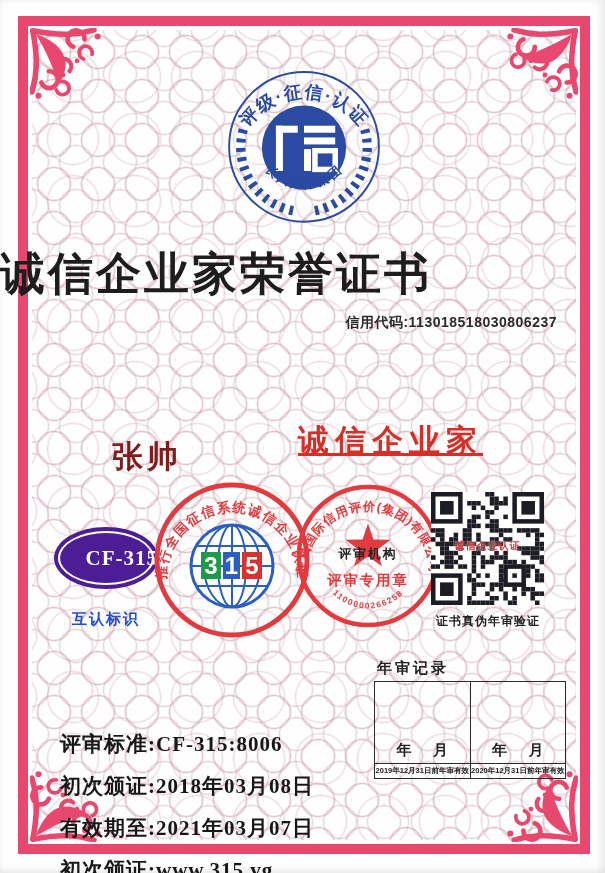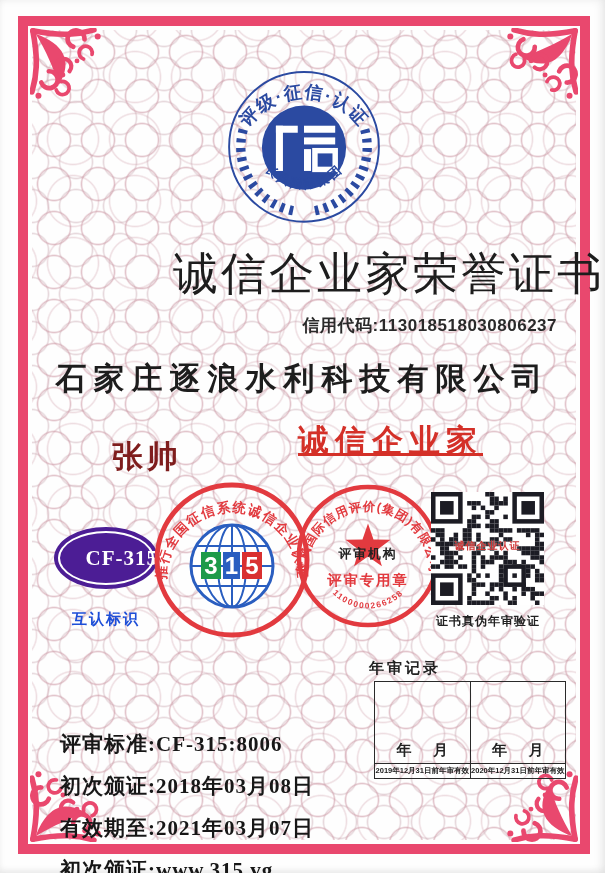--- a/index.html
+++ b/index.html
@@ -14,23 +14,23 @@
      background-size:44px 44px,44px 44px,62px 62px;
      background-position:0 0,22px 22px,10px 16px;}
   .flourish{position:absolute;width:94px;height:94px;color:#e9486e;}
   .fl-tl{left:2px;top:2px;}
   .fl-tr{right:2px;top:2px;transform:rotate(90deg);}
   .fl-br{right:2px;bottom:2px;transform:rotate(180deg);}
   .fl-bl{left:2px;bottom:2px;transform:rotate(270deg);}
 
   .emblem{position:absolute;left:226px;top:68px;width:156px;height:156px;}
 
-  .title{position:absolute;left:0;top:244px;width:100%;text-align:right;
-         font-size:45px;font-weight:400;color:#1d1d1d;letter-spacing:3px;}
-  .credit{position:absolute;right:48px;top:314px;font-size:17px;font-weight:bold;color:#2a2a2a;letter-spacing:.5px;text-align:right;}
+  .title{position:absolute;left:0;top:244px;width:100%;text-align:left;
+         font-size:45px;font-weight:700;color:#1d1d1d;letter-spacing:3px;}
+  .credit{position:absolute;right:48px;top:314px;font-size:14px;font-weight:bold;color:#2a2a2a;letter-spacing:.5px;text-align:right;}
   .company{position:absolute;left:0;top:358px;width:100%;text-align:center;
            font-size:31px;font-weight:900;color:#1d1d1d;letter-spacing:7px;}
   .person{position:absolute;left:112px;top:436px;font-size:31px;font-weight:900;color:#7f1d1d;letter-spacing:4px;}
   .honor{position:absolute;left:298px;top:420px;font-size:31px;font-weight:900;color:#d43028;letter-spacing:6px;text-decoration:underline;}
 
   .cf315{position:absolute;left:54px;top:527px;width:104px;height:62px;background:#4c1d95;
          border-radius:50%;display:flex;align-items:center;justify-content:flex-end;}
   .cf315::before{content:"";position:absolute;inset:4px;border:2.5px solid #ffffff;border-radius:50%;}
   .cf315 span{color:#fff;font-family:"Liberation Serif",serif;font-weight:bold;font-size:21px;letter-spacing:1px;}
   .cf315-cap{position:absolute;left:54px;top:610px;width:104px;text-align:center;
@@ -43,21 +43,21 @@
   .qr svg{display:block;width:100%;height:100%;}
   .qr-overlay{position:absolute;left:0;top:42%;width:100%;text-align:center;
               font-size:10px;font-weight:bold;color:#cf3333;letter-spacing:1px;
               text-shadow:0 0 2px rgba(255,255,255,.8);}
   .qr-cap{position:absolute;left:418px;top:613px;width:140px;text-align:center;
           font-size:12px;font-weight:bold;color:#222;letter-spacing:1px;}
 
   .info{position:absolute;left:60px;top:682px;font-family:"Liberation Serif","DejaVu Serif",serif;margin-top:48px;}
   .info div{font-size:21px;font-weight:bold;color:#171717;margin-bottom:14px;letter-spacing:1px;}
 
-  .review-head{position:absolute;left:369px;top:659px;font-size:15px;font-weight:bold;color:#222;letter-spacing:3px;}
+  .review-head{position:absolute;left:377px;top:659px;font-size:15px;font-weight:bold;color:#222;letter-spacing:3px;}
   .review-box{position:absolute;left:374px;top:681px;width:190px;border:1.5px solid #2a2a2a;display:flex;}
   .review-cell{flex:1;display:flex;flex-direction:column;}
   .review-cell:first-child{border-right:1.5px solid #2a2a2a;}
   .ym{height:78px;display:flex;align-items:flex-end;justify-content:space-evenly;
       font-family:"Liberation Serif",serif;font-size:15px;font-weight:bold;color:#222;padding-bottom:3px;}
   .note{border-top:1.5px solid #2a2a2a;height:14px;display:flex;align-items:center;justify-content:center;
         font-size:7.5px;font-weight:bold;color:#222;white-space:nowrap;}
 </style>
 </head>
 <body>
@@ -122,21 +122,20 @@
     <path id="emblem-bottom-path" d="M 36,104 A 66,66 0 0 0 164,104" fill="none"></path>
     <text font-size="16" font-weight="bold" fill="#2b4aa1" letter-spacing="3">
       <textPath href="#emblem-bottom-path" startOffset="50%" text-anchor="middle">长凤国际集团</textPath>
     </text>
   </svg>
 
   <div class="title">诚信企业家荣誉证书</div>
 
   <div class="credit"><span>信用代码:</span><span>113018518030806237</span></div>
 
-  <div class="company">石家庄逐浪水利科技有限公司</div>
   <div class="person">张帅</div>
   <div class="honor">诚信企业家</div>
 
   <div class="cf315">
     <span>CF-315</span>
   </div>
   <div class="cf315-cap">互认标识</div>
 
   <svg class="globe-seal" viewBox="0 0 160 160">
     <circle cx="80" cy="80" r="75" fill="none" stroke="#e23a3f" stroke-width="5"></circle>

